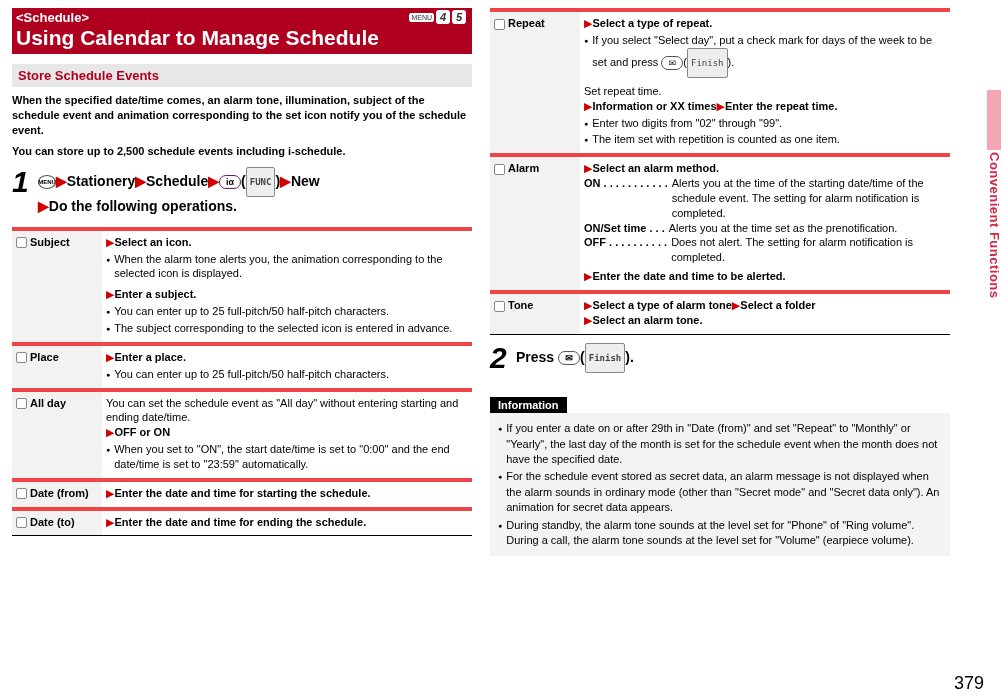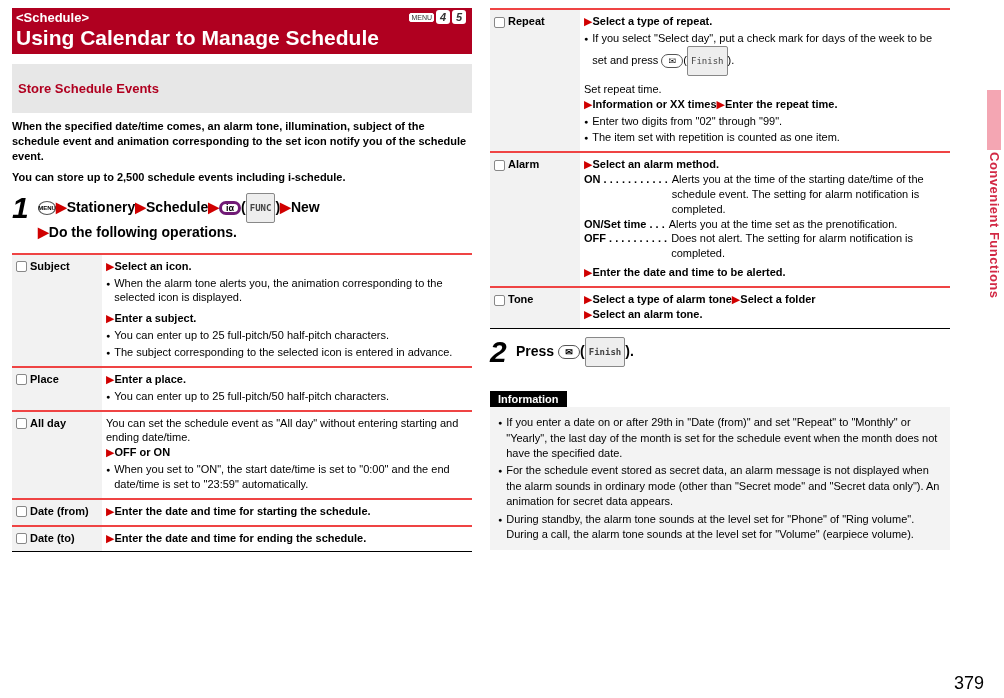--- a/index.html
+++ b/index.html
@@ -35,56 +35,56 @@
     background: #fff; color: #333; font-style: italic;
     font-weight: bold; font-size: 11px; display: inline-flex;
     align-items: center; justify-content: center;
   }
   .intro { margin-top: 6px; line-height: 1.35; }
   .intro .bold { font-weight: bold; }
   .bullet { display: flex; margin-top: 2px; }
   .bullet::before { content: "●"; font-size: 7px; margin-right: 4px; margin-top: 3px; }
   .sec-bar {
     background: #e7e7e7; color: #b00020; font-weight: bold;
-    font-size: 13px; padding: 17px 6px; margin-top: 10px;
+    font-size: 13px; padding: 4px 6px; margin-top: 10px;
   }
   .sec-intro { margin-top: 6px; font-weight: bold; line-height: 1.35; }
   .step { display: flex; margin-top: 8px; }
   .step-num {
     font-size: 30px; font-weight: bold; font-style: italic;
     line-height: 1; margin-right: 6px; min-width: 20px;
   }
   .step-body { font-size: 14px; font-weight: bold; line-height: 1.4; }
   .arrow { color: #d00000; }
   .key-menu {
     display: inline-flex; width: 18px; height: 14px;
     border: 1px solid #555; border-radius: 50%; align-items: center;
     justify-content: center; font-size: 6px; background: #fff;
     vertical-align: middle;
   }
   .key-ir {
     display: inline-flex; width: 22px; height: 14px;
-    border: 3px solid #701a75; border-radius: 7px; align-items: center;
+    border: 1px solid #701a75; border-radius: 7px; align-items: center;
     justify-content: center; font-size: 9px; background: #fff;
     vertical-align: middle;
   }
   .key-mail {
     display: inline-flex; width: 22px; height: 14px;
     border: 1px solid #555; border-radius: 7px; align-items: center;
     justify-content: center; font-size: 9px; background: #fff;
     vertical-align: middle;
   }
   .key-lbl {
     display: inline-block; border: 1px solid #888; border-radius: 2px;
     padding: 8px 3px; font-size: 9px; background: #eee; color: #444;
     vertical-align: middle; font-family: monospace;
   }
   table.opts { width: 100%; border-collapse: collapse; margin-top: 10px; }
   table.opts td {
-    border-top: 2px solid #ef4444; padding: 4px 4px 6px 4px;
+    border-top: 4px solid #ef4444; padding: 4px 4px 6px 4px;
     vertical-align: top; line-height: 1.35; margin-top: 8px;
   }
   table.opts tr:last-child td { border-bottom: 1px solid #000; }
   table.opts td.label {
     background: #f2f2f2; width: 90px; font-weight: bold; font-size: 11px;
   }
   .mini-icon {
     display: inline-block; width: 11px; height: 11px;
     border: 1px solid #888; border-radius: 2px; margin-right: 3px;
     vertical-align: middle; background: #fff;

